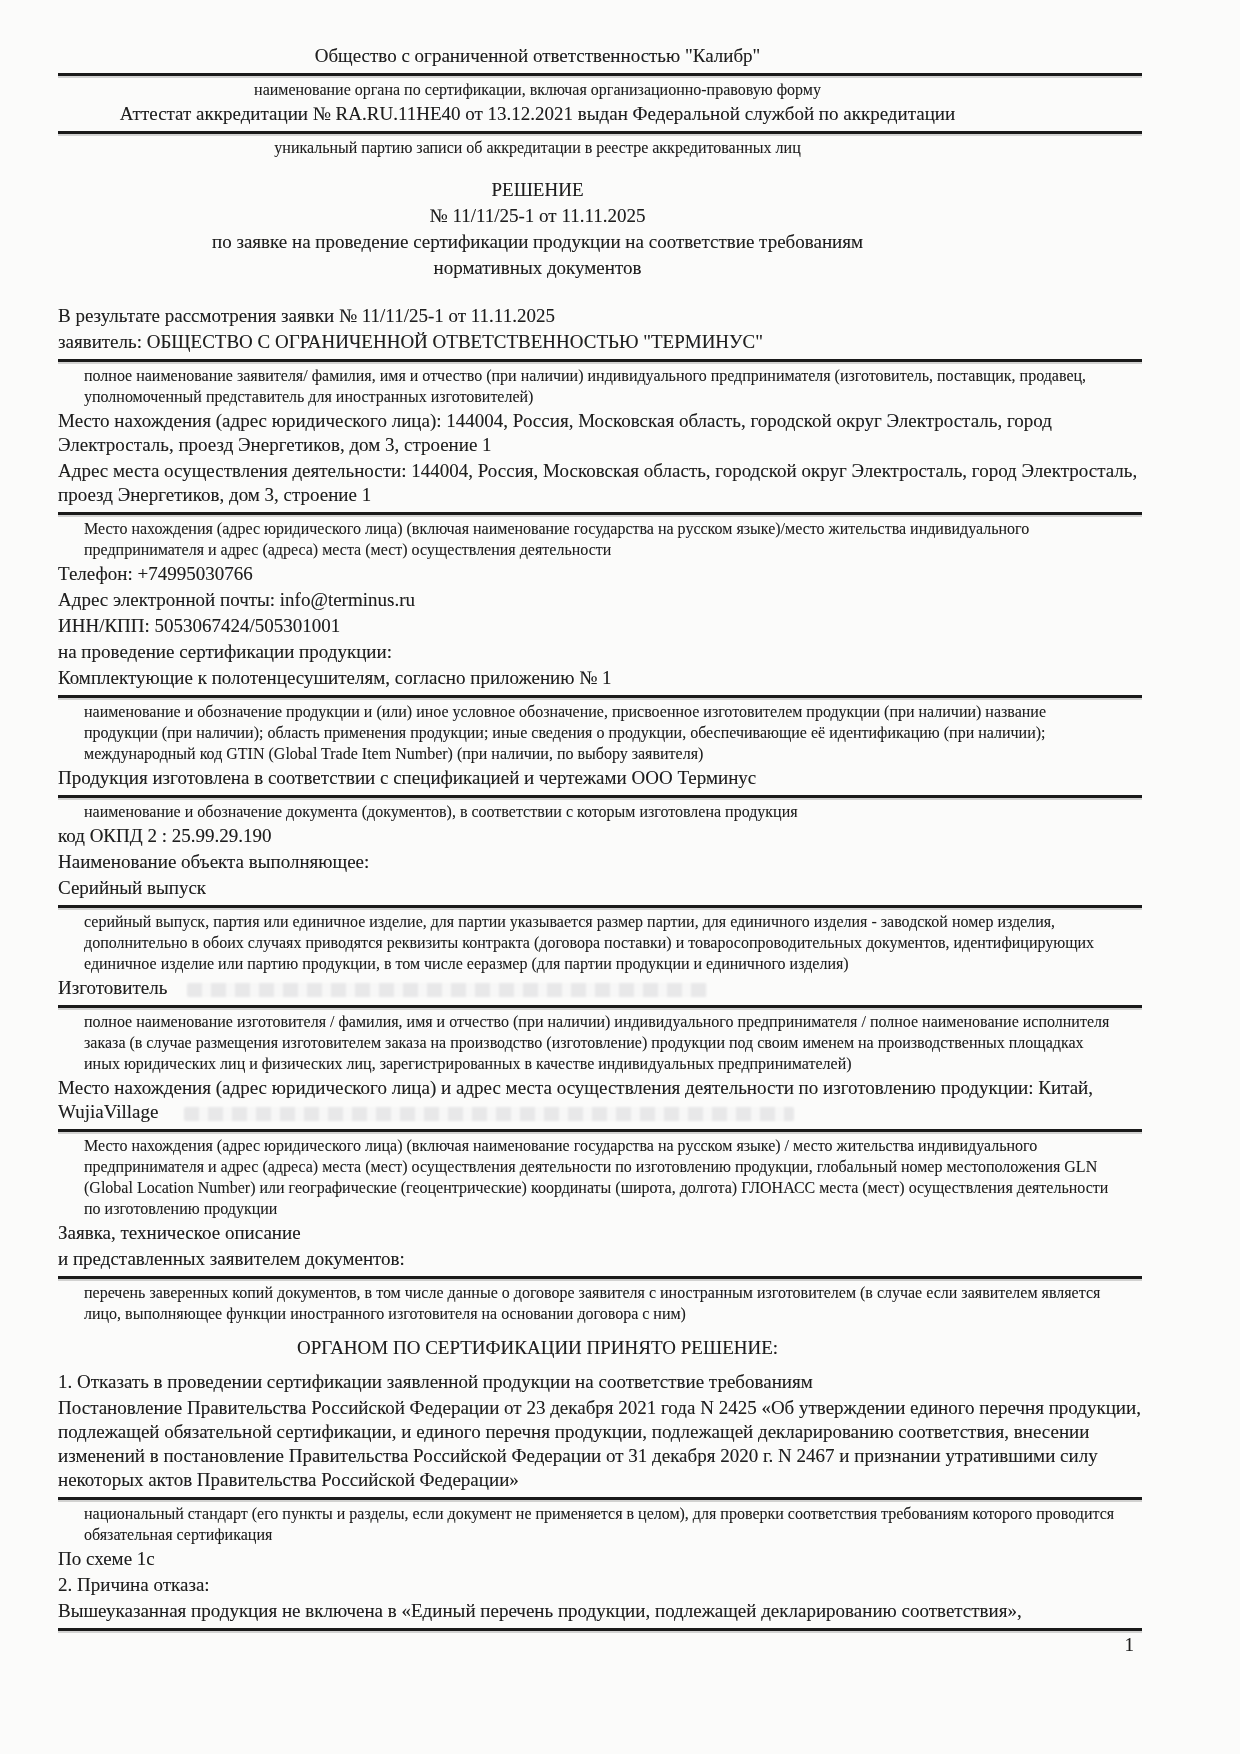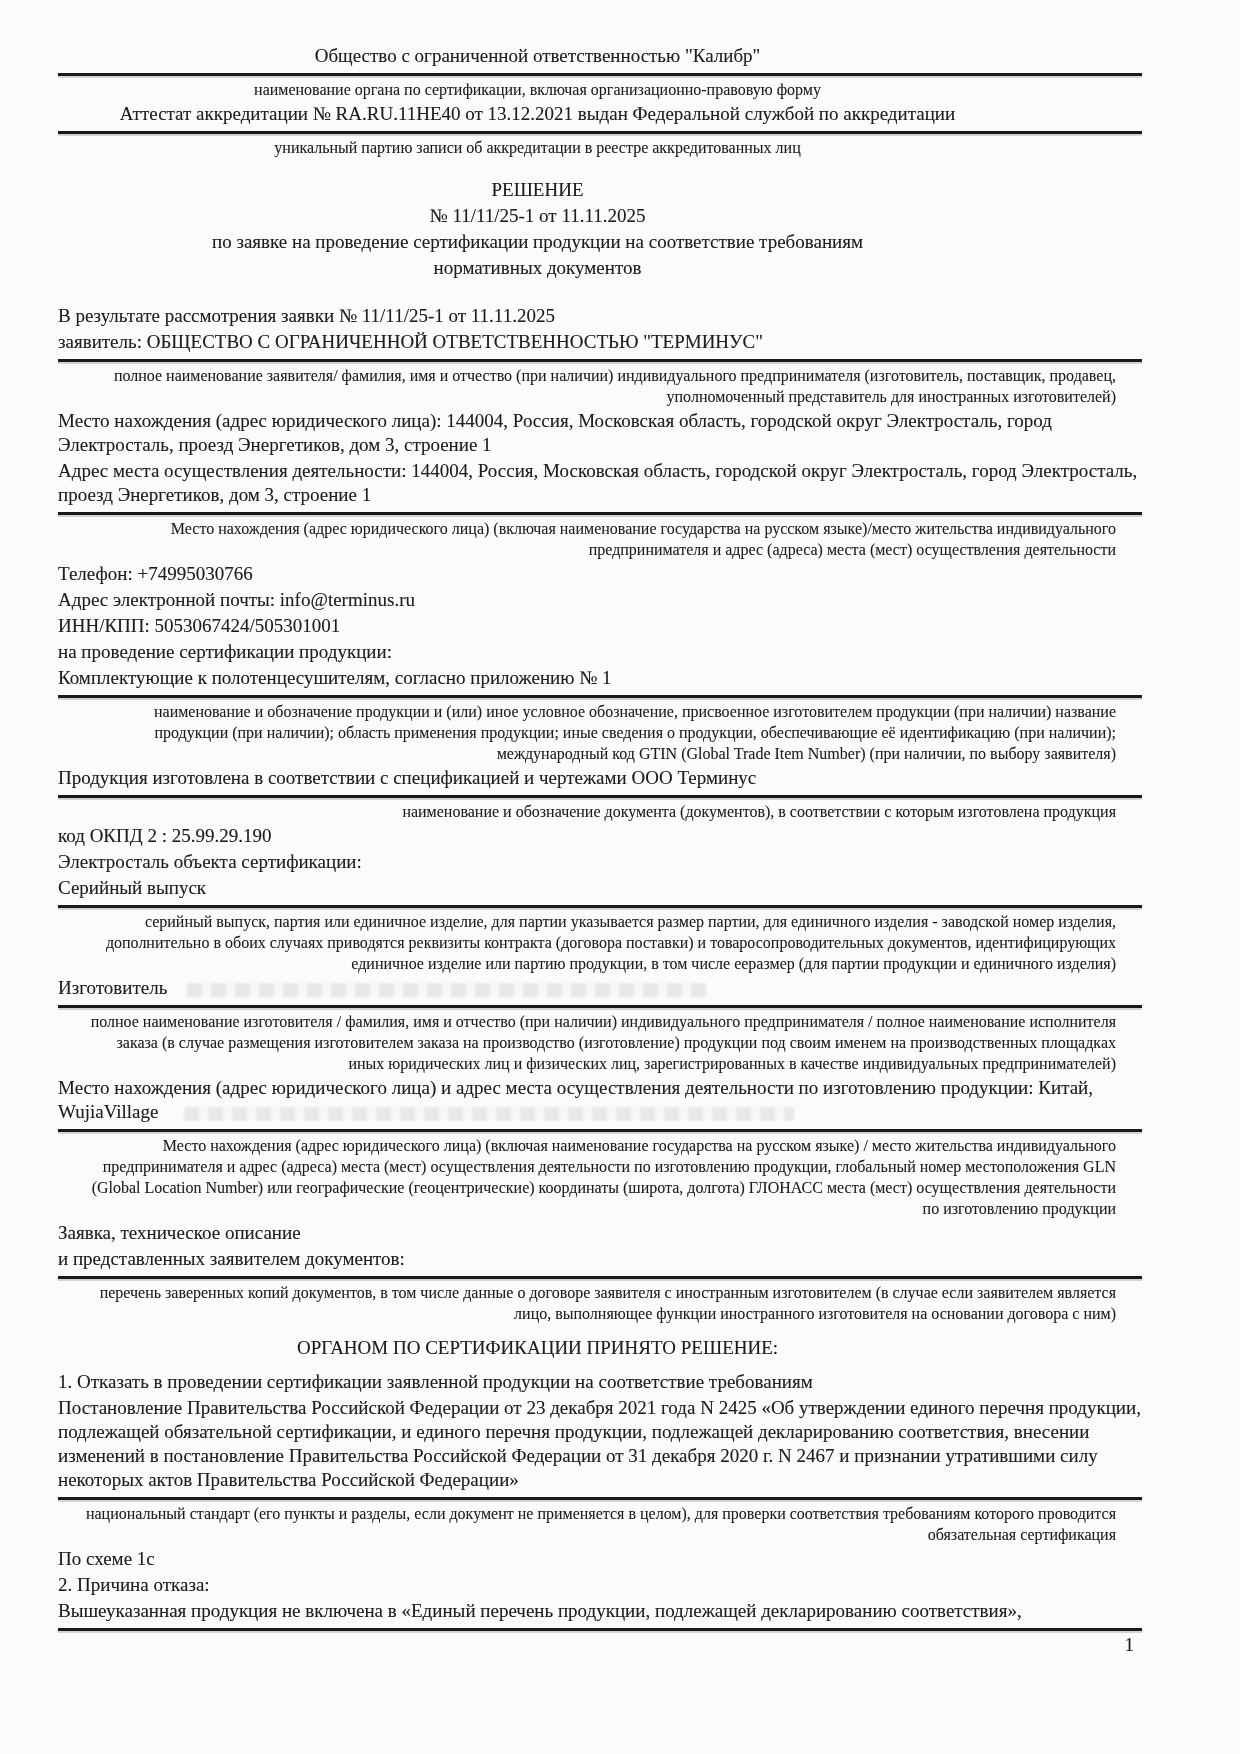--- a/index.html
+++ b/index.html
@@ -15,21 +15,21 @@
   .page{
     padding:44px 98px 0 58px; 
   }
   
   .t{font-size:19px;line-height:24px;margin:0;text-shadow:0 0 .5px rgba(20,20,20,.35);}
   .t + .t{margin-top:2px;}
   .b{font-weight:normal;}
   
   .cap{
     font-size:16px;line-height:21px;margin:1px 0 2px 0;
-    text-align:right;padding:0 26px;
+    text-align:left;padding:0 26px;
     text-shadow:0 0 .4px rgba(20,20,20,.3);
   }
   
   .hdr{text-align:center;margin-right:125px;}
   
   .rule{
     height:3px;background:#1a1a1a;border:0;margin:5px 0 3px 0;
     box-shadow:0 2px 0 rgba(0,0,0,.16);
   }
   .gap-s{height:10px;}
@@ -83,21 +83,21 @@
   <p class="t">ИНН/КПП: 5053067424/505301001</p>
 
   <p class="t b">на проведение сертификации продукции:</p>
   <p class="t">Комплектующие к полотенцесушителям, согласно приложению № 1</p>
   <div class="rule"></div>
   <p class="cap">наименование и обозначение продукции и (или) иное условное обозначение, присвоенное изготовителем продукции (при наличии) название продукции (при наличии); область применения продукции; иные сведения о продукции, обеспечивающие её идентификацию (при наличии); международный код GTIN (Global Trade Item Number) (при наличии, по выбору заявителя)</p>
   <p class="t">Продукция изготовлена в соответствии с спецификацией и чертежами ООО Терминус</p>
   <div class="rule"></div>
   <p class="cap">наименование и обозначение документа (документов), в соответствии с которым изготовлена продукция</p>
   <p class="t"><span class="b">код ОКПД 2</span><span> : 25.99.29.190</span></p>
-  <p class="t b">Электросталь объекта сертификации:</p>
+  <p class="t b">Наименование объекта выполняющее:</p>
   <p class="t">Серийный выпуск</p>
   <div class="rule"></div>
   <p class="cap">серийный выпуск, партия или единичное изделие, для партии указывается размер партии, для единичного изделия - заводской номер изделия, дополнительно в обоих случаях приводятся реквизиты контракта (договора поставки) и товаросопроводительных документов, идентифицирующих единичное изделие или партию продукции, в том числе ееразмер (для партии продукции и единичного изделия)</p>
 
   <p class="t"><span class="b">Изготовитель</span><span class="ghost ghost-manufacturer"></span></p>
   <div class="rule"></div>
   <p class="cap">полное наименование изготовителя / фамилия, имя и отчество (при наличии) индивидуального предпринимателя / полное наименование исполнителя заказа (в случае размещения изготовителем заказа на производство (изготовление) продукции под своим именем на производственных площадках иных юридических лиц и физических лиц, зарегистрированных в качестве индивидуальных предпринимателей)</p>
   <p class="t"><span>Место нахождения (адрес юридического лица) и адрес места осуществления деятельности по изготовлению продукции: Китай, WujiaVillage</span><span class="ghost ghost-china"></span></p>
   <div class="rule"></div>
   <p class="cap">Место нахождения (адрес юридического лица) (включая наименование государства на русском языке) / место жительства индивидуального предпринимателя и адрес (адреса) места (мест) осуществления деятельности по изготовлению продукции, глобальный номер местоположения GLN (Global Location Number) или географические (геоцентрические) координаты (широта, долгота) ГЛОНАСС места (мест) осуществления деятельности по изготовлению продукции</p>

